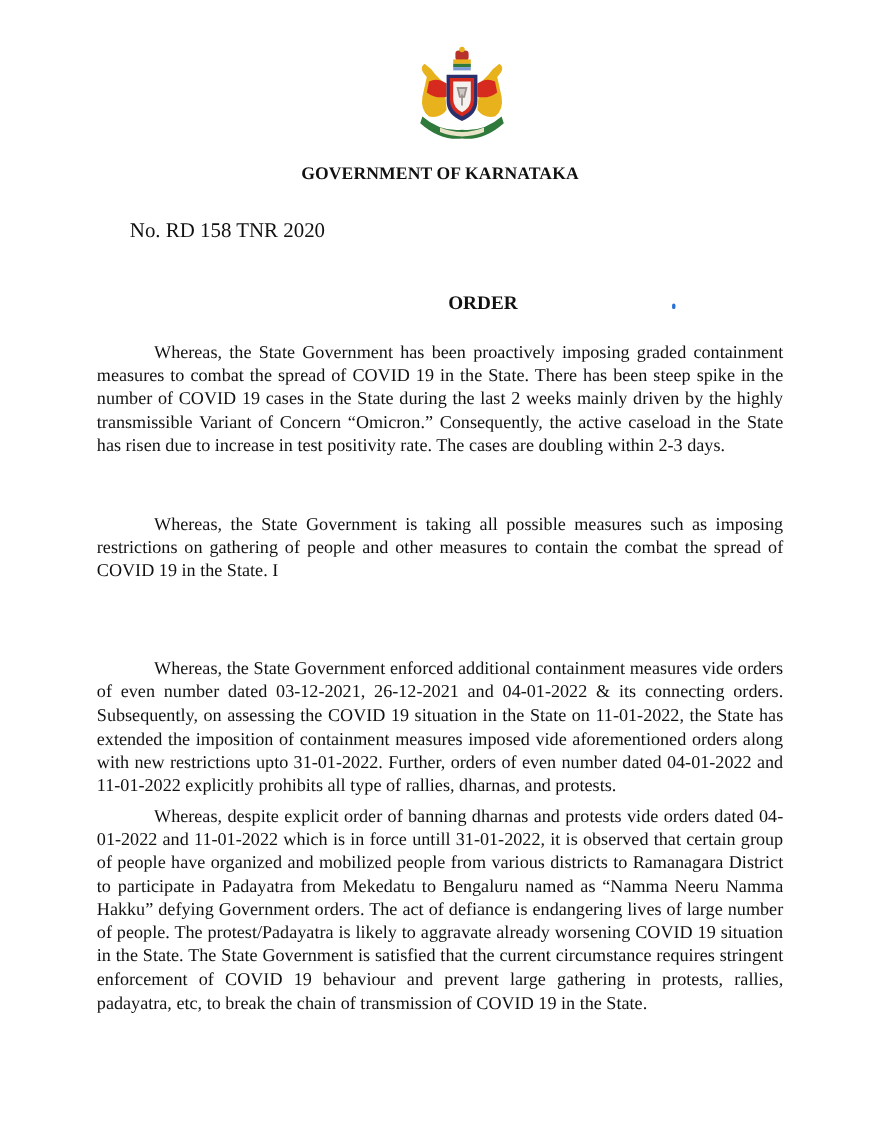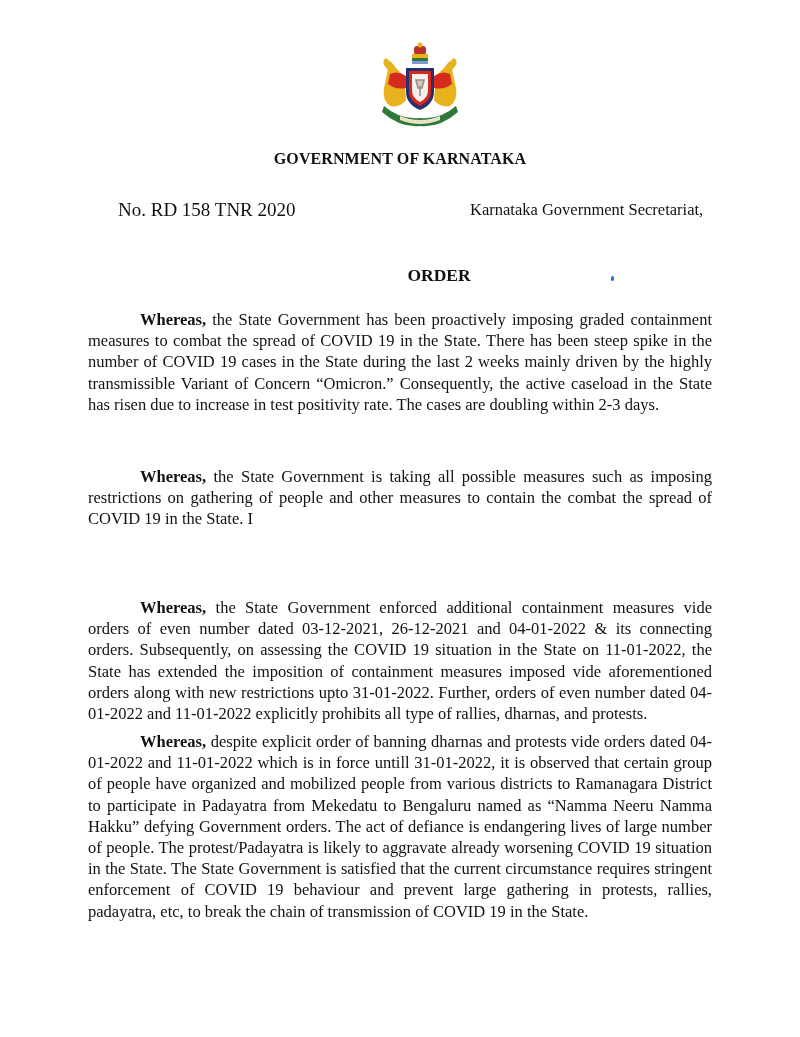--- a/index.html
+++ b/index.html
@@ -72,21 +72,21 @@
     .para {
       position: absolute;
       left: 88px;
       width: 624px;
       font-size: 16.5px;
       line-height: 21.2px;
       text-align: justify;
       text-indent: 52px;
       margin: 0;
     }
-    .para b { font-weight: bold; }
+    .para b { font-weight: normal; }
     #p1 { top: 309px; }
     #p2 { top: 466px; }
     #p3 { top: 553px; margin-top: 44px; }
     #p4 { top: 731px; }
   </style>
 </head>
 <body>
 
 <div class="emblem">
   <svg width="100" height="92" viewBox="0 0 100 92" xmlns="http://www.w3.org/2000/svg">
@@ -110,21 +110,20 @@
     <path d="M14 66 Q30 80 50 78 Q70 80 86 66 L88 72 Q70 88 50 86 Q30 88 12 72 Z" fill="#2f7a3a"></path>
     <path d="M30 76 Q50 84 70 76 L70 80 Q50 88 30 80 Z" fill="#e8e2c6"></path>
   </svg>
 </div>
 
 <div class="gov-title">GOVERNMENT OF KARNATAKA</div>
 
 <div class="order-no">No. RD 158 TNR 2020</div>
 
 <div class="address">
-  <div class="l1">Karnataka Government Secretariat,</div>
 </div>
 
 <div class="order-heading">ORDER</div>
 <div class="stray-mark"></div>
 
 <p class="para" id="p1"><b>Whereas,</b><span> the State Government has been proactively imposing graded containment measures to combat the spread of COVID 19 in the State.  There has been steep spike in the number of COVID 19 cases in the State during the last 2 weeks mainly driven by the highly transmissible Variant of Concern “Omicron.” Consequently, the active caseload in the State has risen due to increase in test positivity rate.  The cases are doubling within 2-3 days.</span></p>
 
 <p class="para" id="p2"><b>Whereas,</b><span> the State Government is taking all possible measures such as imposing restrictions on gathering of people and other measures to contain the combat the spread of COVID 19 in the State.  I</span></p>
 
 <p class="para" id="p3"><b>Whereas,</b><span> the State Government enforced additional containment measures vide orders of even number dated 03-12-2021, 26-12-2021 and 04-01-2022 &amp; its connecting orders.  Subsequently, on assessing the COVID 19 situation in the State on 11-01-2022, the State has extended the imposition of containment measures imposed vide aforementioned orders along with new restrictions upto 31-01-2022.  Further, orders of even number dated 04-01-2022 and 11-01-2022 explicitly prohibits all type of rallies, dharnas, and protests.</span></p>

